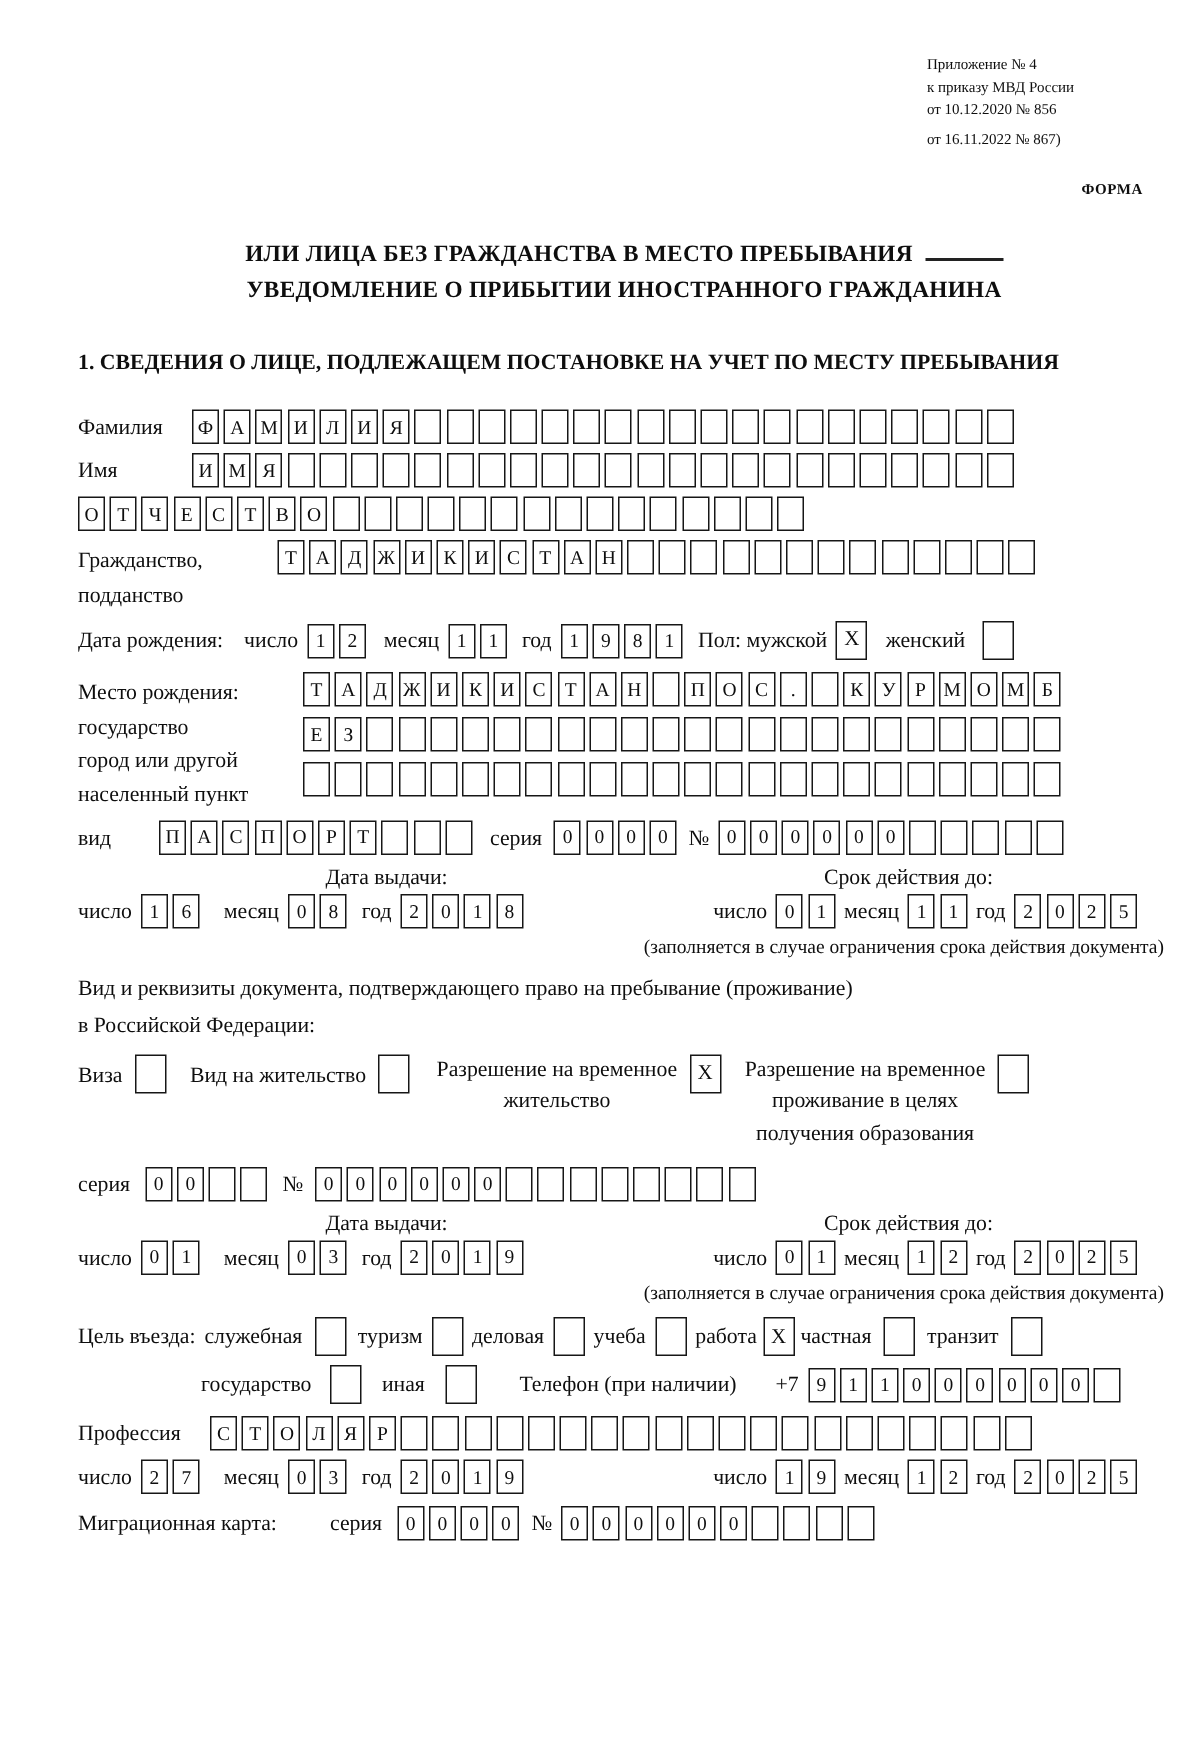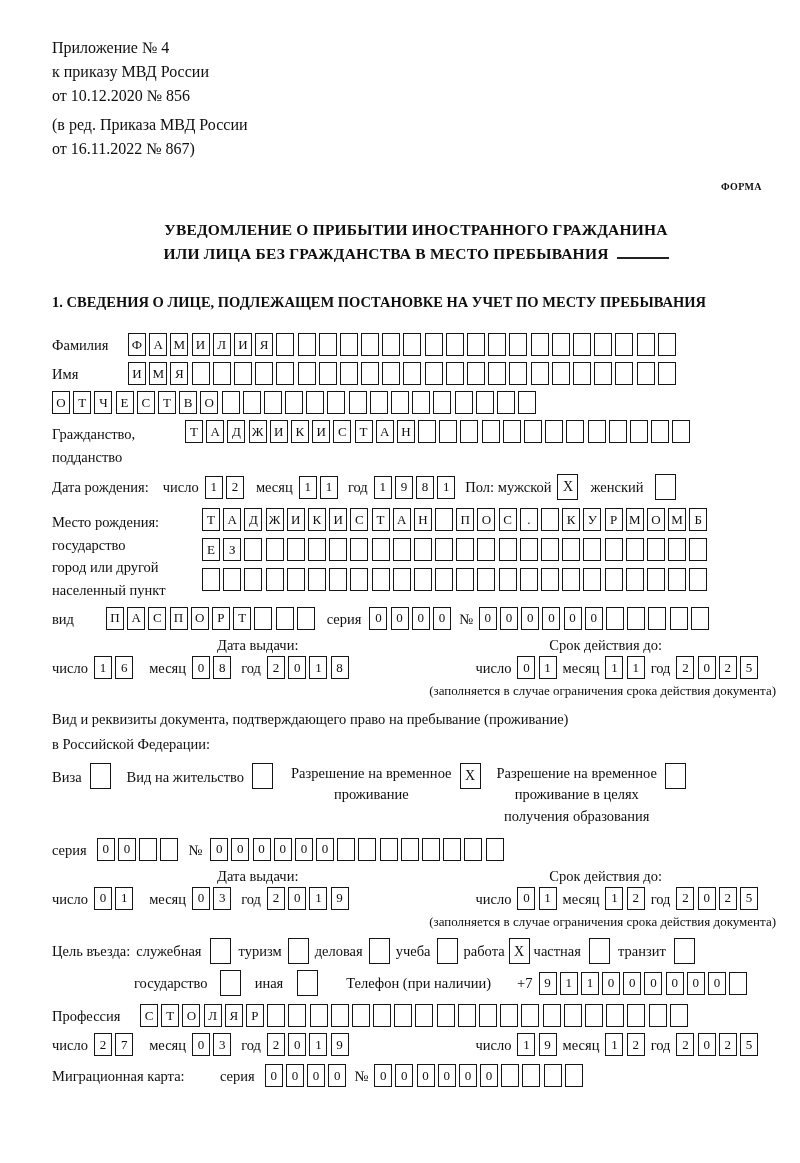--- a/index.html
+++ b/index.html
@@ -4,21 +4,21 @@
 <style>
   html,body{margin:0;padding:0;background:#ffffff;}
   .page{
     width:800px;min-height:1163px;box-sizing:border-box;
     padding:36px 20px 24px 52px;
     background:#fff;color:#0e0e0e;
     font-family:"Liberation Serif","DejaVu Serif",serif;
     font-size:14.5px;line-height:1.25;
   }
   
-  .ref-block{font-size:16px;line-height:1.5;}
+  .ref-block{margin-left:566px;font-size:10px;line-height:1.5;}
   .ref-block .gap{height:5px;}
   .forma{ text-align:right;padding-right:18px;margin-top:20px;
           font-weight:bold;font-size:10px;letter-spacing:.4px;}
   .doc-title{margin-top:24px;text-align:center;font-weight:bold;
              font-size:15.5px;line-height:1.6;letter-spacing:.2px;}
   .blank-line{display:inline-block;width:52px;border-bottom:2px solid #222;
               height:13px;margin-left:8px;}
   .sec-head{margin-top:26px;text-align:left;font-weight:bold;font-size:14.5px;}
   .form-body{margin-top:22px;}
 
@@ -46,29 +46,28 @@
 </head>
 <body>
 
 <div class="page">
 
   <div class="ref-block">
     <div>Приложение № 4</div>
     <div>к приказу МВД России</div>
     <div>от 10.12.2020 № 856</div>
     <div class="gap"></div>
-    <div>(в ред. Приказа МВД России</div>
     <div>от 16.11.2022 № 867)</div>
   </div>
 
   <div class="forma">ФОРМА</div>
 
   <div class="doc-title">
+    <div><span>ИЛИ ЛИЦА БЕЗ ГРАЖДАНСТВА В МЕСТО ПРЕБЫВАНИЯ</span><span class="blank-line"></span></div>
     <div>УВЕДОМЛЕНИЕ О ПРИБЫТИИ ИНОСТРАННОГО ГРАЖДАНИНА</div>
-    <div><span>ИЛИ ЛИЦА БЕЗ ГРАЖДАНСТВА В МЕСТО ПРЕБЫВАНИЯ</span><span class="blank-line"></span></div>
   </div>
 
   <div class="sec-head">1. СВЕДЕНИЯ О ЛИЦЕ, ПОДЛЕЖАЩЕМ ПОСТАНОВКЕ НА УЧЕТ ПО МЕСТУ ПРЕБЫВАНИЯ</div>
 
   <div class="form-body">
 
     <div class="row">
       <span class="lbl w76">Фамилия</span>
       <span class="cells">
           <span class="cell">Ф</span>
@@ -403,21 +402,21 @@
         <span class="txt" style="padding-top:4px;">Виза</span>
         <span class="cb"></span>
       </span>
       <span class="opt" style="margin-left:16px;">
         <span class="txt" style="padding-top:4px;">Вид на жительство</span>
         <span class="cb"></span>
       </span>
       <span class="opt" style="margin-left:18px;">
         <span class="txt">
           <span>Разрешение на временное</span><br>
-          <span>проживание</span>
+          <span>жительство</span>
         </span>
         <span class="cb">X</span>
       </span>
       <span class="opt" style="margin-left:16px;">
         <span class="txt">
           <span>Разрешение на временное</span><br>
           <span>проживание в целях</span><br>
           <span>получения образования</span>
         </span>
         <span class="cb"></span>

